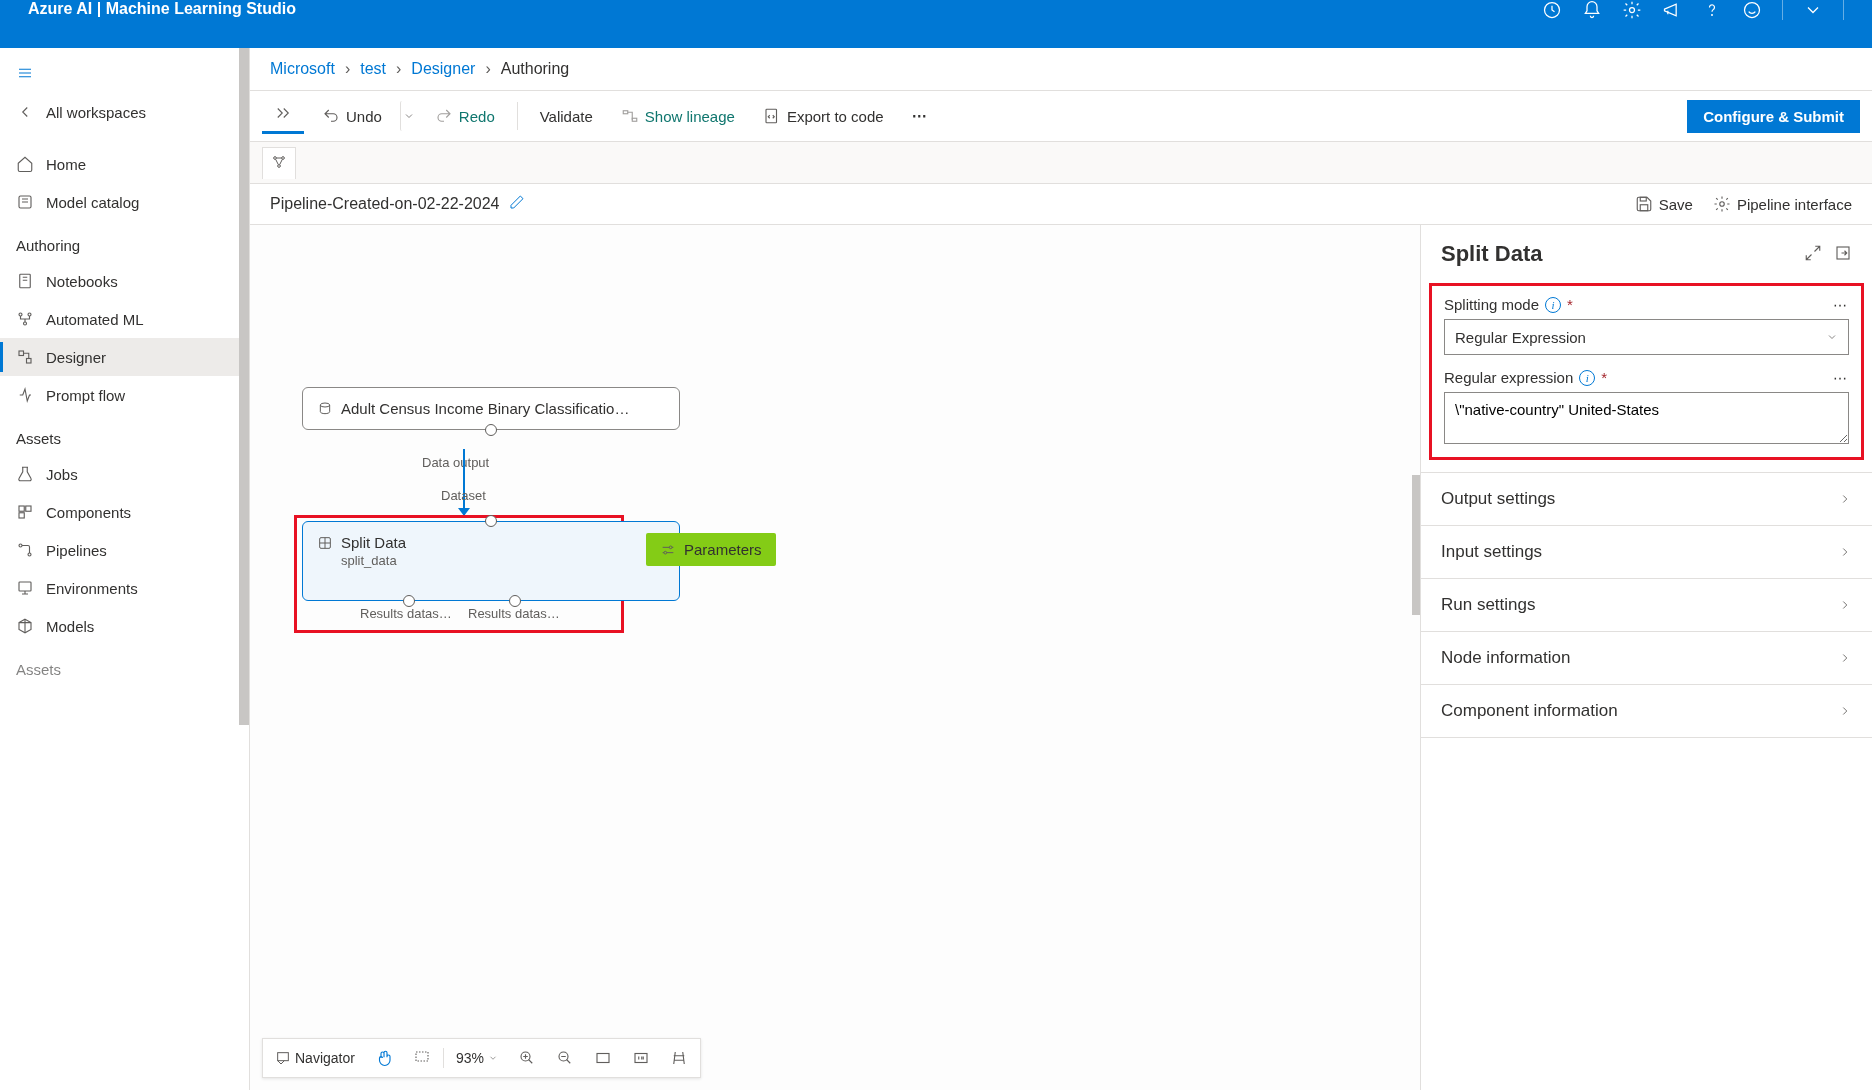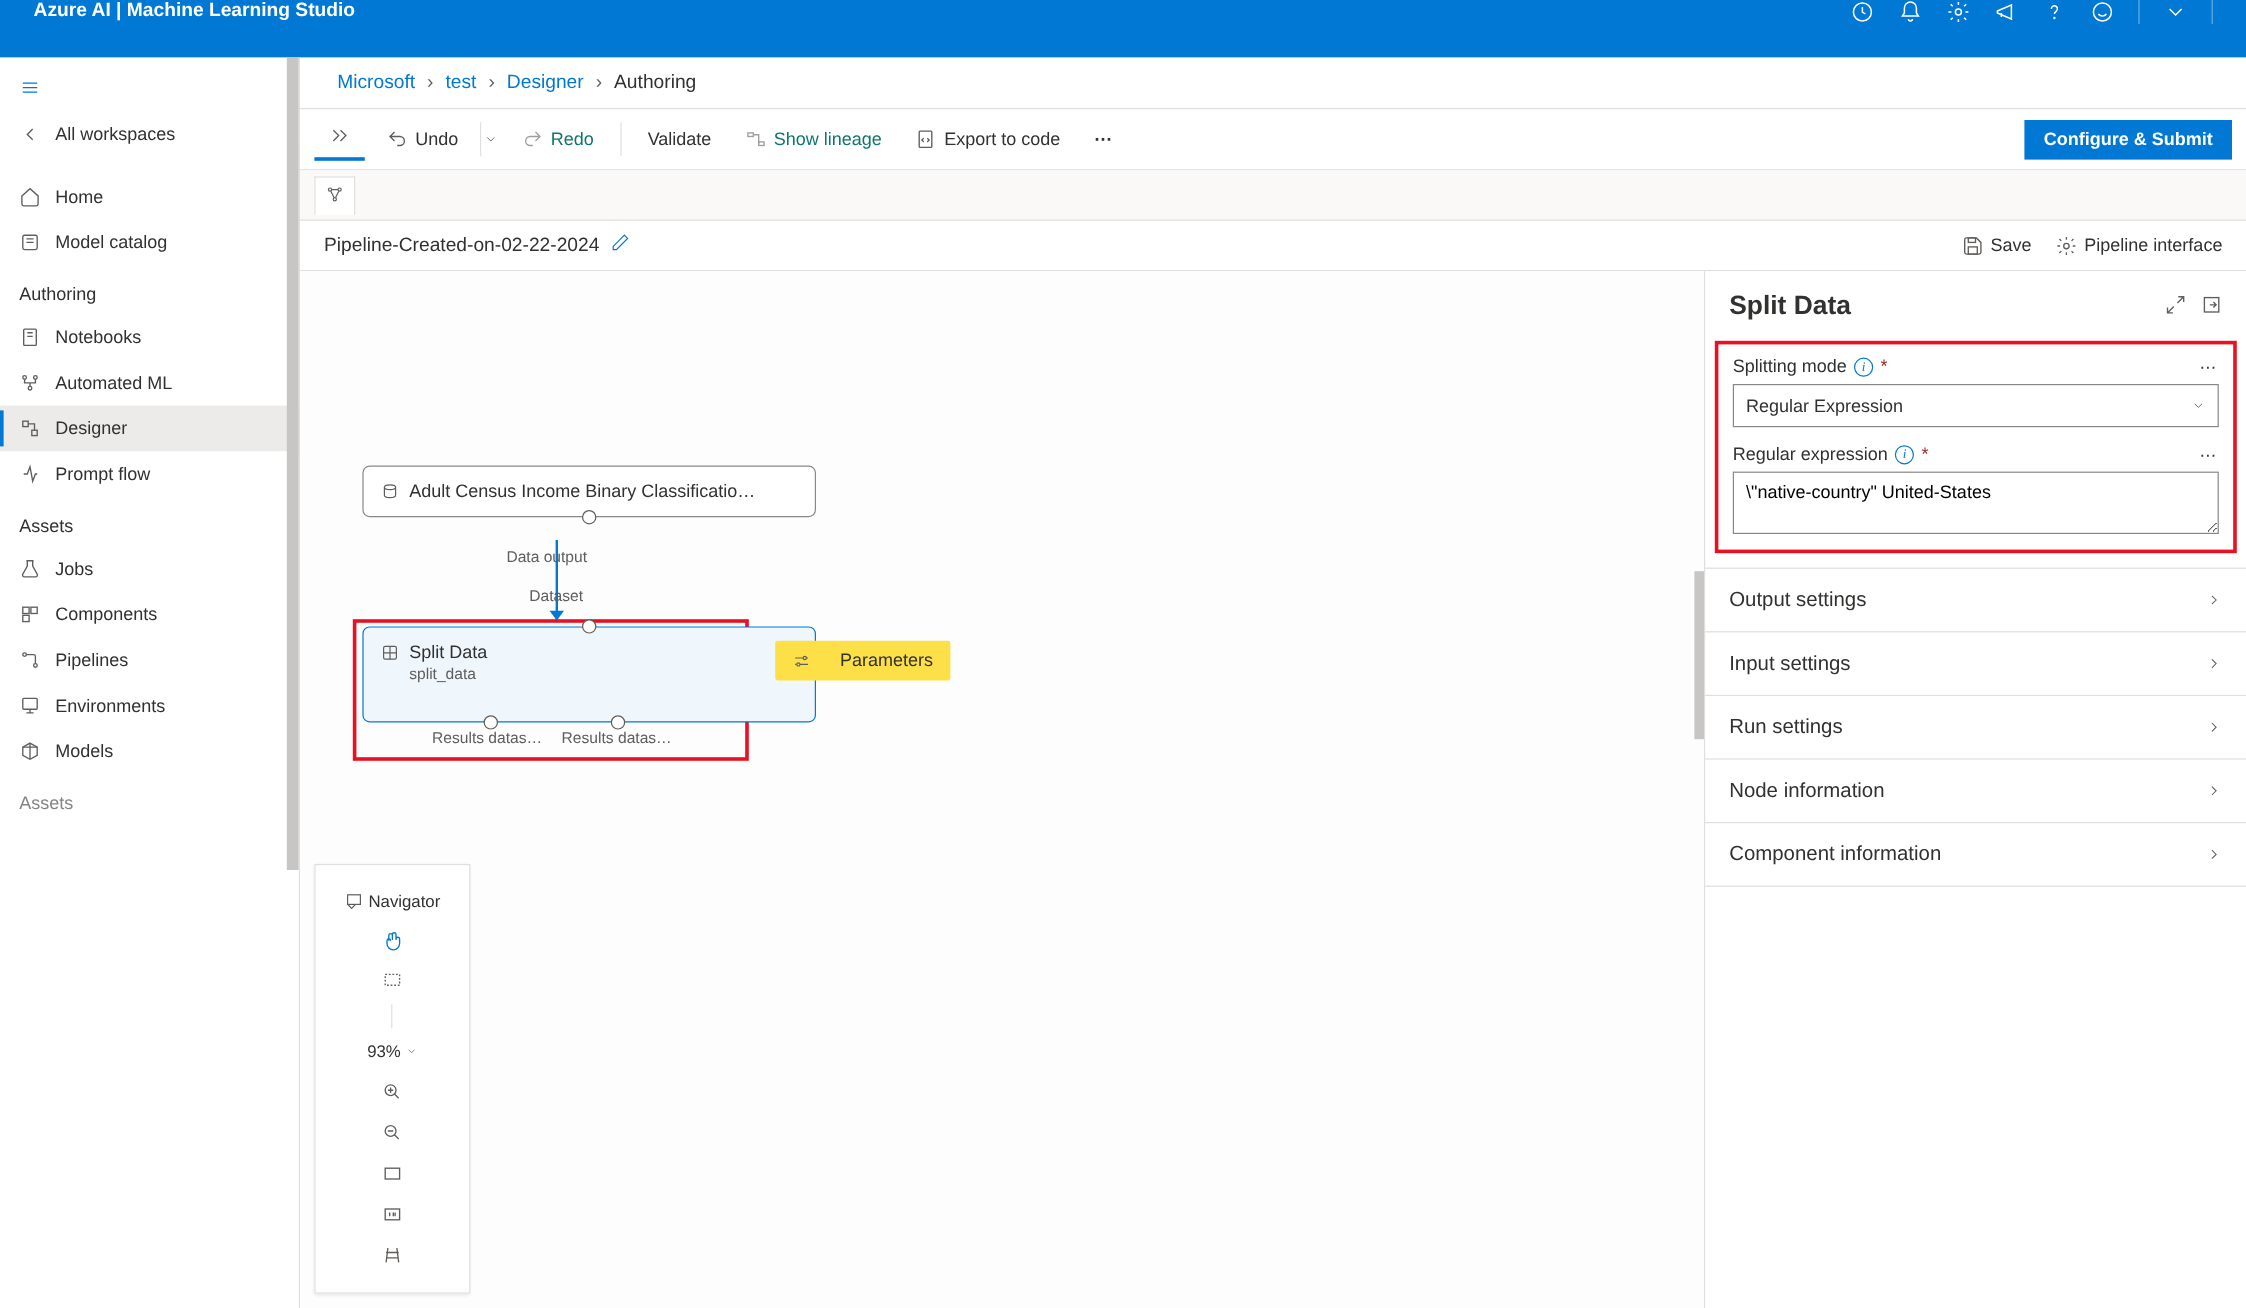--- a/index.html
+++ b/index.html
@@ -13,21 +13,21 @@
 .left-nav { width: 250px; border-right: 1px solid #e1dfdd; padding: 8px 0; overflow-y: auto; background: white; position: relative; }
 .left-nav-scroll { position: absolute; right: 0; top: 0; width: 10px; height: 65%; background: #c8c6c4; }
 .nav-hamburger { padding: 8px 16px; color: #0078d4; }
 .nav-item { padding: 10px 16px; display: flex; align-items: center; gap: 12px; cursor: pointer; font-size: 15px; color: #323130; }
 .nav-item.selected { background: #edebe9; position: relative; }
 .nav-item.selected::before { content:""; position:absolute; left:0; top:4px; bottom:4px; width:3px; background:#0078d4; }
 .nav-section { padding: 16px 16px 8px; font-size: 15px; color: #323130; font-weight: 400; }
 .nav-icon { width: 18px; height: 18px; display: flex; align-items: center; justify-content: center; }
 .nav-icon svg { stroke: #605e5c; fill: none; stroke-width: 1.5; width: 18px; height: 18px; }
 .main-area { flex: 1; display: flex; flex-direction: column; background: white; }
-.breadcrumb-row { padding: 12px 20px; display: flex; align-items: center; gap: 10px; font-size: 16px; margin-left: 11px; }
+.breadcrumb-row { padding: 12px 20px; display: flex; align-items: center; gap: 10px; font-size: 16px; }
 .breadcrumb-link { color: #0078d4; cursor: pointer; }
 .breadcrumb-sep { color: #605e5c; }
 .breadcrumb-current { color: #323130; }
 .toolbar { display: flex; align-items: center; padding: 4px 12px; border-top: 1px solid #e1dfdd; border-bottom: 1px solid #e1dfdd; gap: 8px; height: 52px; }
 .toolbar-btn { display: flex; align-items: center; gap: 6px; padding: 6px 10px; cursor: pointer; font-size: 15px; border-radius: 2px; }
 .toolbar-btn.disabled { color: #0f766e; cursor: default; }
 .toolbar-btn.disabled svg { stroke: #a19f9d; }
 .toolbar-divider { width: 1px; height: 28px; background: #e1dfdd; margin: 0 4px; }
 .chevrons-icon { color: #323130; padding: 6px 12px; border-bottom: 3px solid #0078d4; }
 .primary-btn { background: #0078d4; color: white; padding: 8px 16px; border: none; font-size: 15px; font-weight: 600; cursor: pointer; margin-left: auto; }
@@ -40,22 +40,22 @@
 .canvas-container { flex: 1; display: flex; position: relative; }
 .canvas { flex: 1; position: relative; background: #fdfdfd; }
 .node { position: absolute; background: white; border: 1px solid #8a8886; border-radius: 6px; padding: 12px 14px; font-size: 14px; width: 378px; }
 .node.selected { border: 1px solid #0078d4; background: #eff6fc; }
 .node-highlight { position: absolute; border: 3px solid #e81123; pointer-events: none; }
 .node-title { display: flex; align-items: center; gap: 8px; font-weight: 400; font-size: 15px; }
 .node-sub { font-size: 13px; color: #605e5c; margin-top: 2px; margin-left: 24px; }
 .port { width: 12px; height: 12px; border: 1px solid #605e5c; border-radius: 50%; background: white; position: absolute; }
 .port-label { position: absolute; font-size: 13px; color: #605e5c; white-space: nowrap; }
 .edge-line { position: absolute; width: 2px; background: #0078d4; }
-.params-chip { position: absolute; background: #fde047; padding: 8px 14px; display: flex; align-items: center; gap: 24px; font-size: 15px; cursor: pointer; border-radius: 2px; }
-.bottom-toolbar { position: absolute; bottom: 12px; left: 12px; background: white; border: 1px solid #e1dfdd; display: flex; align-items: center; gap: 4px; padding: 16px; box-shadow: 0 1px 3px rgba(0,0,0,0.1); flex-direction: column; }
+.params-chip { position: absolute; background: #84cc16; padding: 8px 14px; display: flex; align-items: center; gap: 8px; font-size: 15px; cursor: pointer; border-radius: 2px; }
+.bottom-toolbar { position: absolute; bottom: 12px; left: 12px; background: white; border: 1px solid #e1dfdd; display: flex; align-items: center; gap: 4px; padding: 4px; box-shadow: 0 1px 3px rgba(0,0,0,0.1); }
 .bottom-btn { padding: 6px 8px; display: flex; align-items: center; gap: 4px; cursor: pointer; }
 .right-panel { width: 452px; border-left: 1px solid #e1dfdd; background: white; display: flex; flex-direction: column; }
 .panel-header { display: flex; align-items: center; justify-content: space-between; padding: 16px 20px; }
 .panel-title { font-size: 22px; font-weight: 600; }
 .panel-header-icons { display: flex; gap: 12px; }
 .panel-section-box { margin: 0 8px 12px; border: 3px solid #e81123; padding: 10px 12px; }
 .form-label-row { display: flex; align-items: center; justify-content: space-between; margin-bottom: 6px; }
 .form-label { font-size: 15px; display: flex; align-items: center; gap: 6px; }
 .required { color: #a4262c; }
 .info-badge { width: 16px; height: 16px; border: 1px solid #0078d4; color: #0078d4; border-radius: 50%; display: inline-flex; align-items: center; justify-content: center; font-size: 11px; font-style: italic; font-family: serif; }

